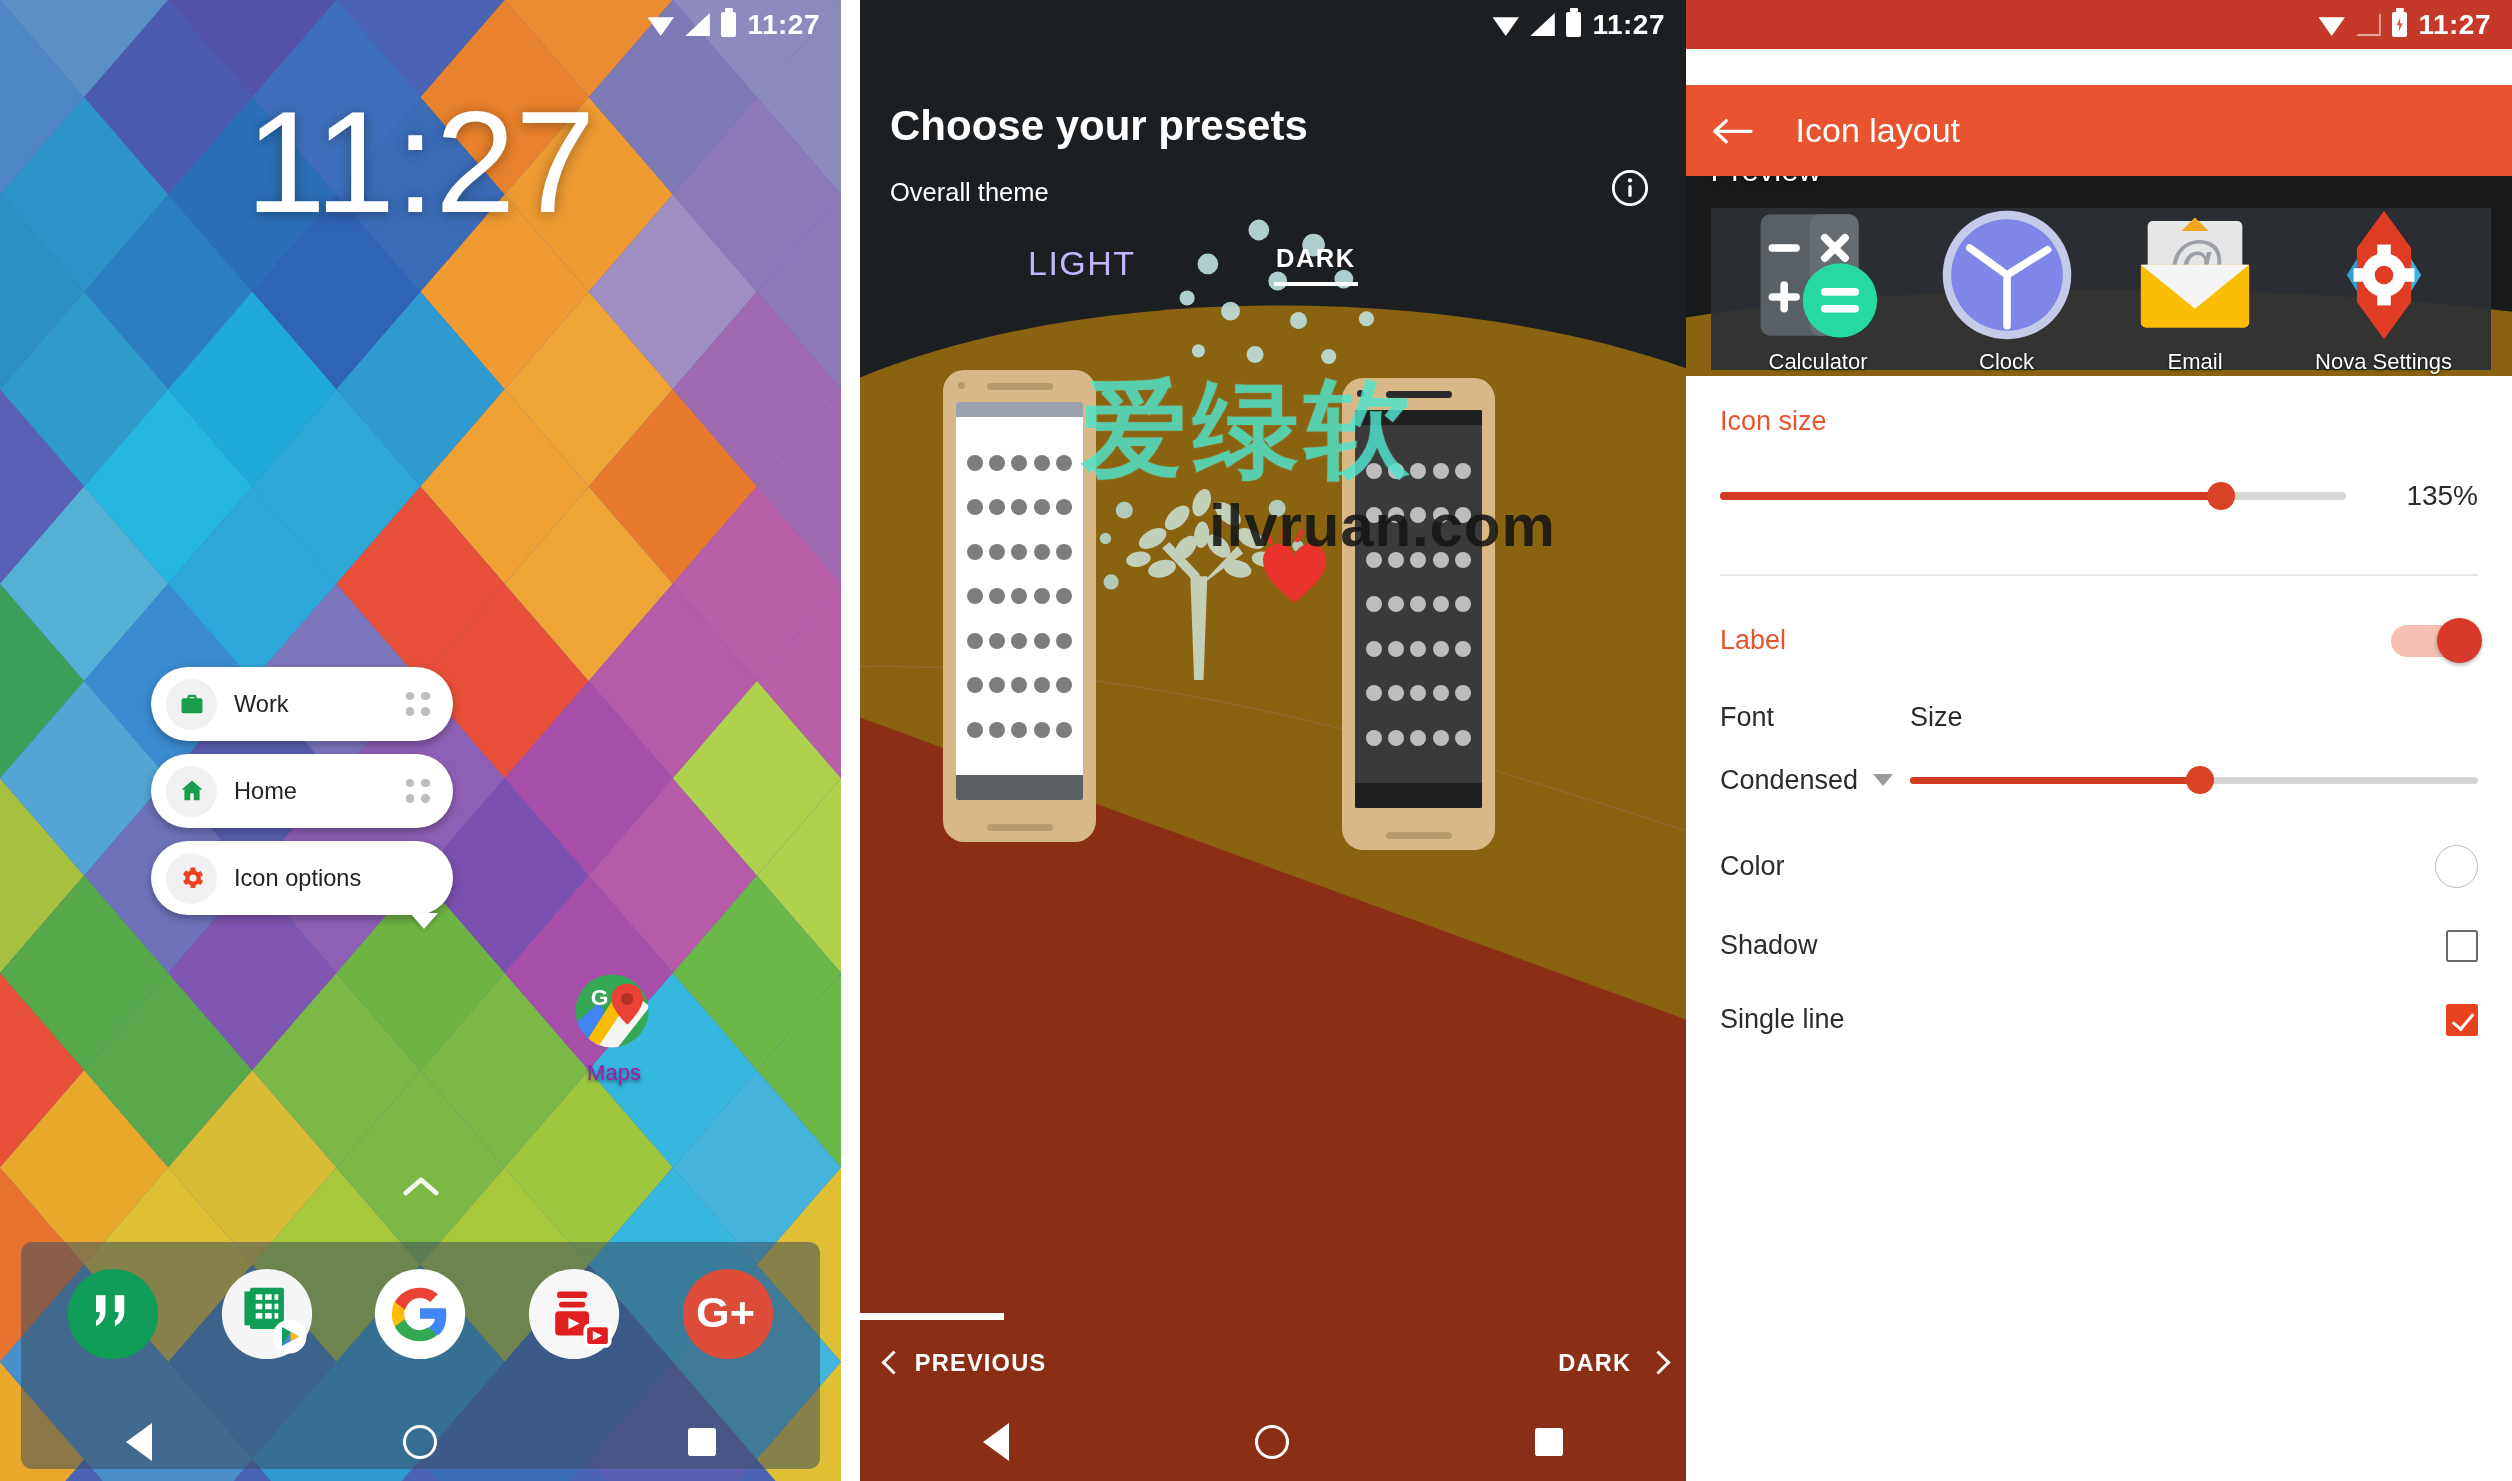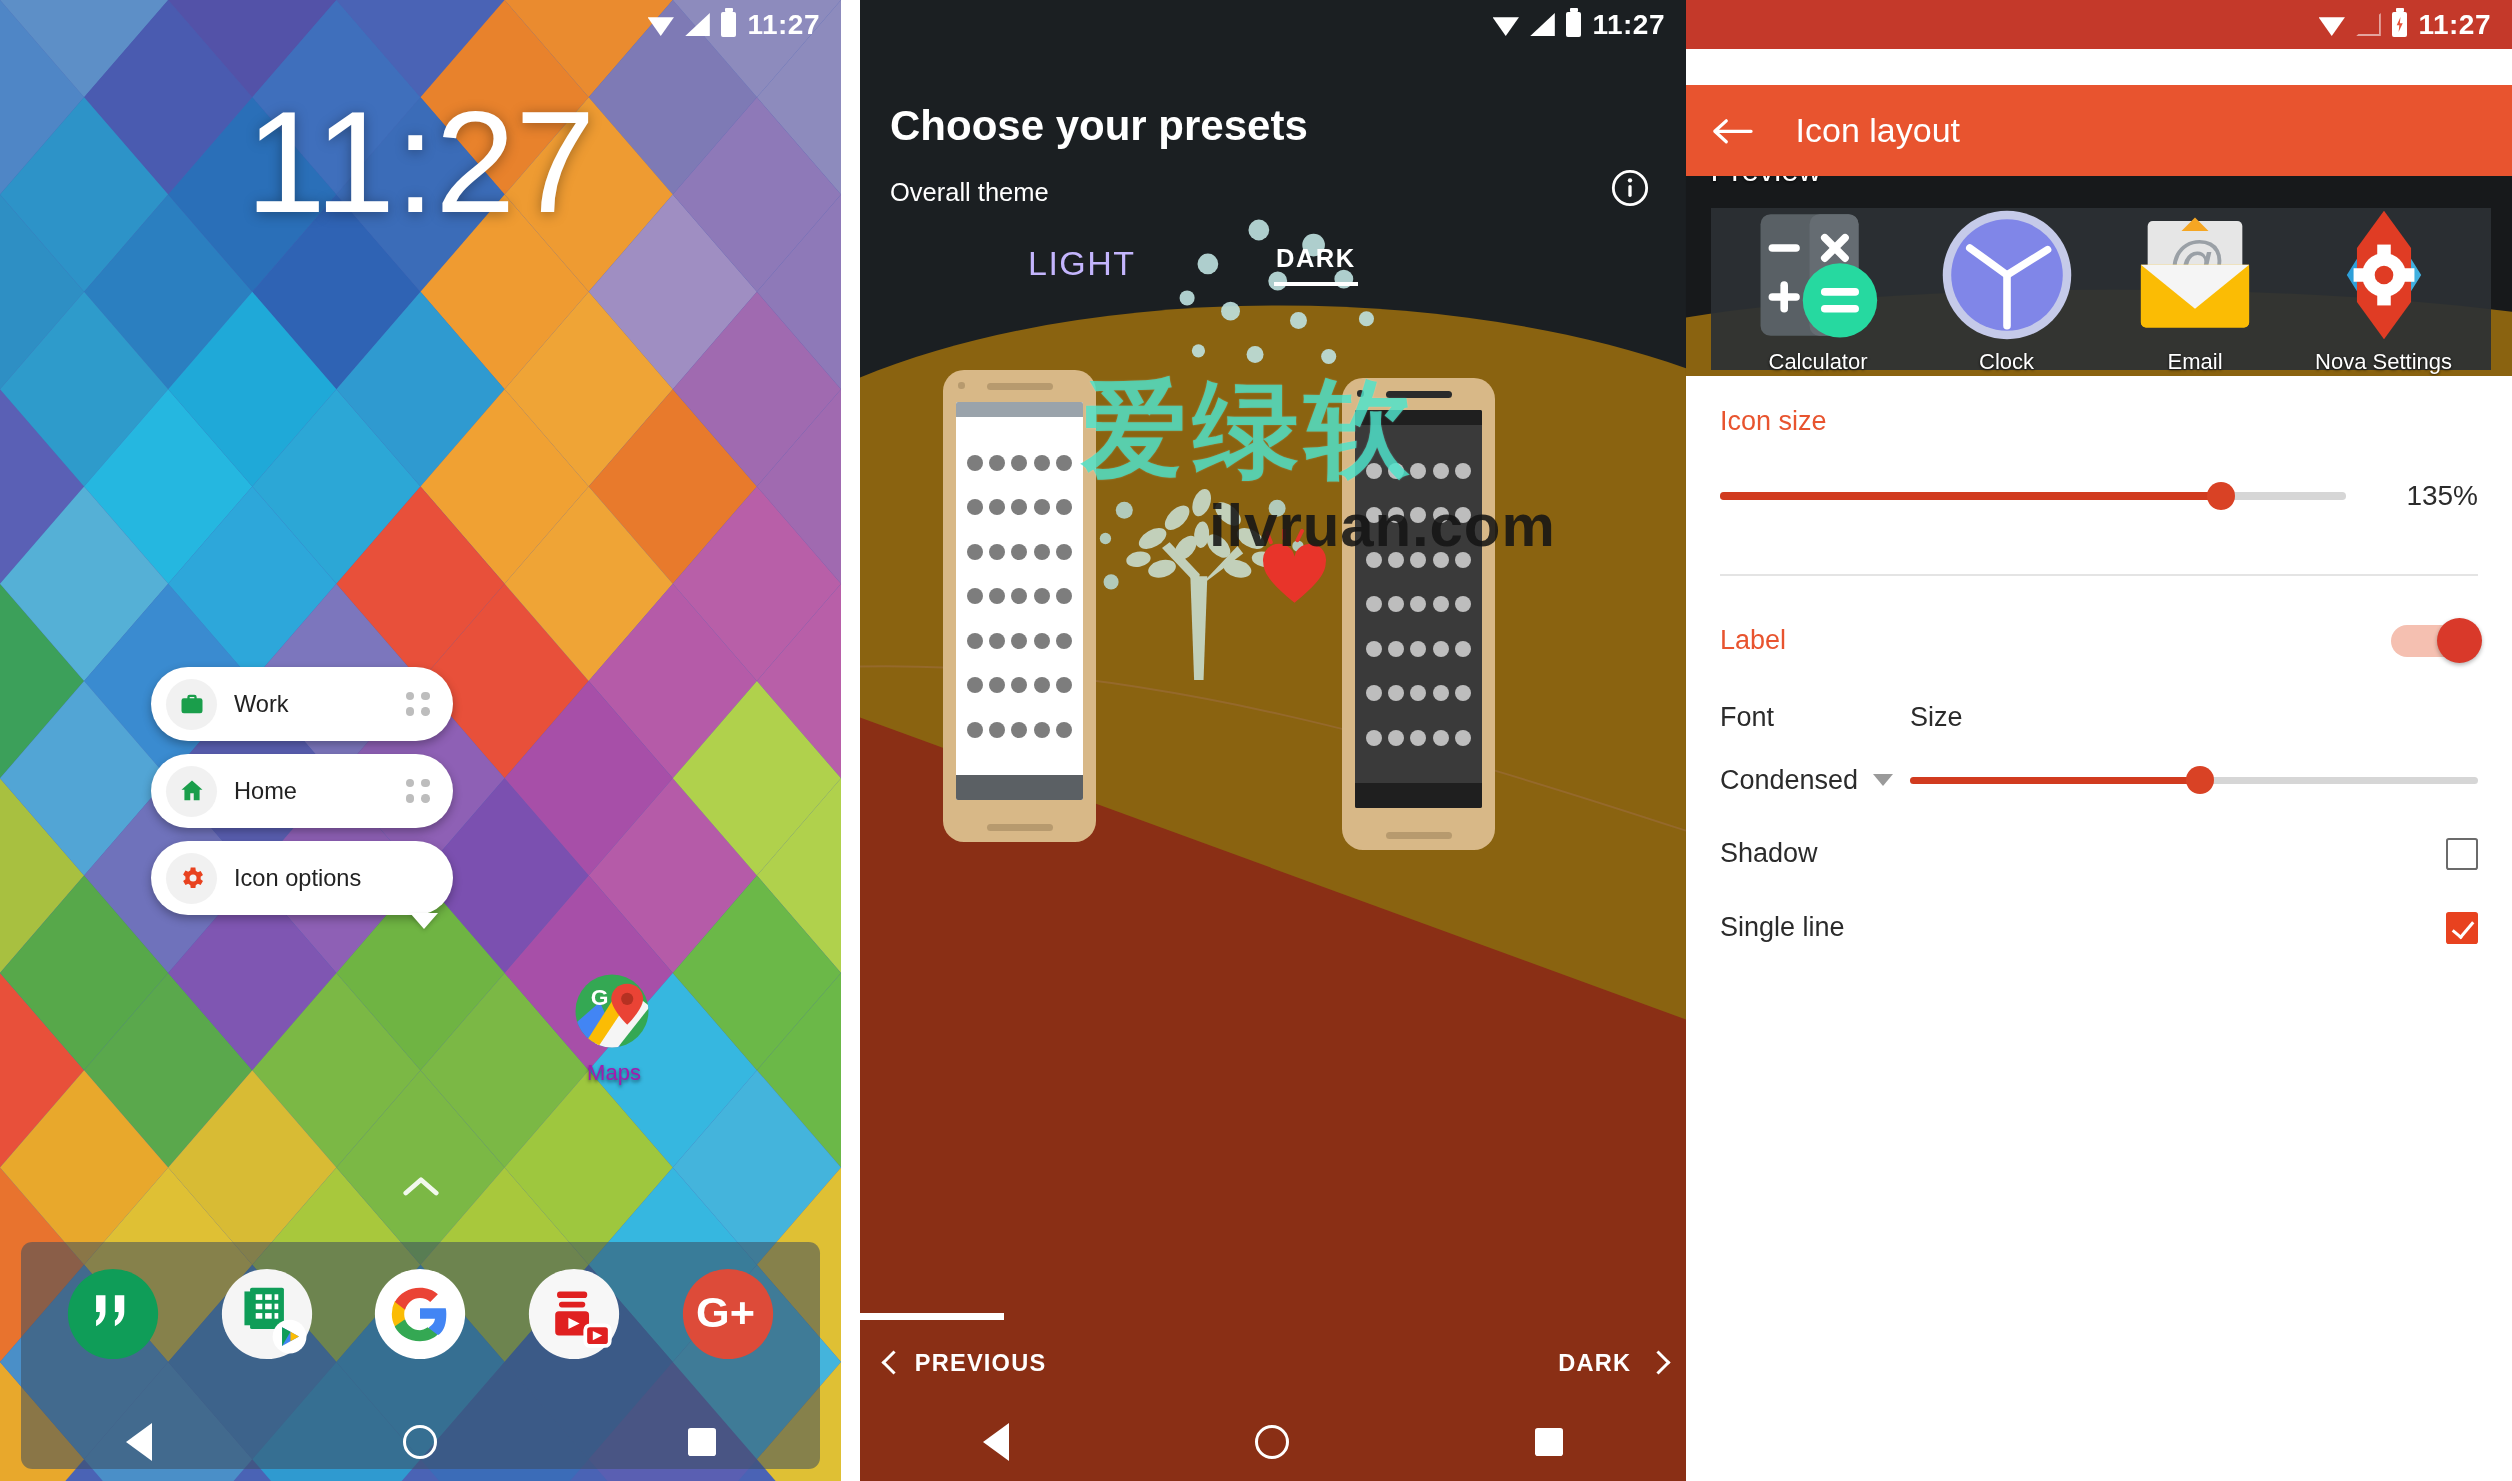--- a/index.html
+++ b/index.html
@@ -766,20 +766,24 @@
         <div class="dropdown" style="width:179px;">
           <span class="lbl-dark">Condensed</span>
           <span class="caret"></span>
         </div>
         <div class="slider" style="margin-left:11.3px;" id="sl2">
           <div class="fill" id="sl2f" style="width: 51%;"></div>
             <div class="knob" id="sl2k" style="left: 51%;"></div>
         </div>
       </div>
 
+      <div class="row" style="margin-top:49px; justify-content:space-between;">
+        <div class="lbl-dark">Color</div>
+        <div class="circle-sw"></div>
+      </div>
 
       <div class="row" style="margin-top:42px; justify-content:space-between;">
         <div class="lbl-dark">Shadow</div>
         <div class="checkbox"></div>
       </div>
 
       <div class="row" style="margin-top:42px; justify-content:space-between;">
         <div class="lbl-dark">Single line</div>
         <div class="checkbox on"></div>
       </div>

